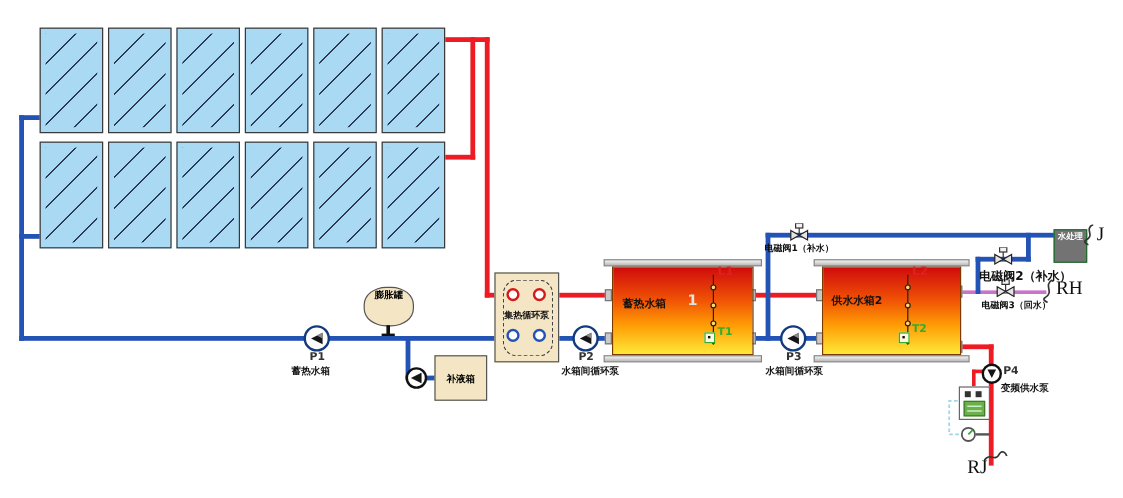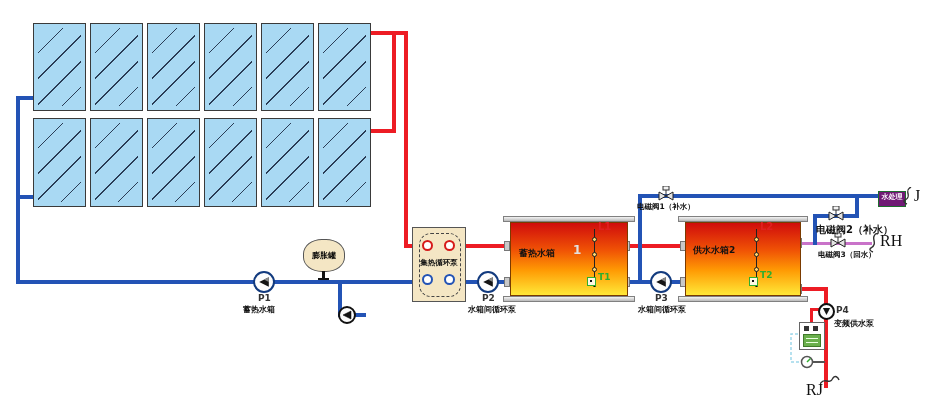--- a/index.html
+++ b/index.html
@@ -39,21 +39,21 @@
   
   .beige{background:#f4e6c4;border:1px solid #555;box-sizing:border-box;position:absolute;z-index:4;}
   .lbl{position:absolute;font-size:8px;font-weight:bold;color:#111;white-space:nowrap;z-index:7;}
   .pid{position:absolute;font-size:9px;font-weight:bold;color:#333;z-index:7;white-space:nowrap;}
   .pump{position:absolute;border-radius:50%;background:#fdfdfd;border:2px solid #123a7e;
         box-sizing:border-box;display:flex;align-items:center;justify-content:center;z-index:6;}
   .valve{position:absolute;z-index:6;}
   .port{position:absolute;width:7px;height:7px;border-radius:50%;background:#fff;
         border:2px solid;z-index:6;}
   .term{position:absolute;font-family:"Liberation Serif",serif;font-size:16px;color:#111;z-index:7;}
-  .greenbox{position:absolute;left:878px;top:191px;width:28px;height:16px;background:#701a75;
+  .greenbox{position:absolute;left:878px;top:191px;width:28px;height:28px;background:#737373;
             border:1px solid #1e6b2d;box-sizing:border-box;color:#fff;font-size:7px;font-weight:bold;
             text-align:center;line-height:10px;z-index:6;white-space:nowrap;overflow:hidden;}
   .vfd{position:absolute;left:799px;top:322px;width:26px;height:28px;background:#fff;
        border:1px solid #666;box-sizing:border-box;z-index:6;}
   .vfd .k{position:absolute;width:5px;height:5px;background:#333;top:3px;}
   .vfd .scr{position:absolute;left:3px;top:11px;width:18px;height:13px;background:#6ab04c;
        border:1px solid #417a2b;box-sizing:border-box;}
   .vfd .scr::after{content:"";position:absolute;left:2px;top:3px;width:12px;height:1px;
        background:#e8ffdd;box-shadow:0 4px 0 #e8ffdd;}
   .stem{position:absolute;background:#111;z-index:5;}
@@ -101,26 +101,29 @@
     <div class="panel"></div>
     <div class="panel"></div>
     <div class="panel"></div>
     <div class="panel"></div>
     <div class="panel"></div>
     <div class="panel"></div>
     <div class="panel"></div>
   </div>
 
   <div class="beige" style="left:303px;top:239px;width:42px;height:33px;border-radius:45% 45% 45% 45%;
-              display:flex;align-items:center;justify-content:center;">
+              display:flex;align-items:flex-start;justify-content:center;">
     <span style="font-size:8px;font-weight:bold;">膨胀罐</span>
   </div>
   <div class="stem" style="left:322px;top:271px;width:3px;height:9px;"></div>
   <div class="stem" style="left:318px;top:278px;width:11px;height:2px;"></div>
 
+  <div class="beige" style="left:362px;top:296px;width:44px;height:38px;display:flex;align-items:center;justify-content:center;">
+    <span style="font-size:8px;font-weight:bold;">补液箱</span>
+  </div>
   <div class="pump" style="left:338px;top:306px;width:18px;height:18px;border-color:#111;">
     <svg width="10" height="10" viewBox="0 0 10 10">
       <path d="M9,1 L1,5 L9,9 Z" fill="#151515" stroke="#000" stroke-width="0.5"></path>
     </svg>
   </div>
 
   <div class="beige" style="left:412px;top:227px;width:54px;height:75px;"></div>
   <div class="abs" style="left:419px;top:233px;width:40px;height:62px;border:1px dashed #444;border-radius:12px;z-index:5;"></div>
   <div class="port" style="left:422px;top:240px;border-color:#d61a1a;"></div>
   <div class="port" style="left:444px;top:240px;border-color:#d61a1a;"></div>

